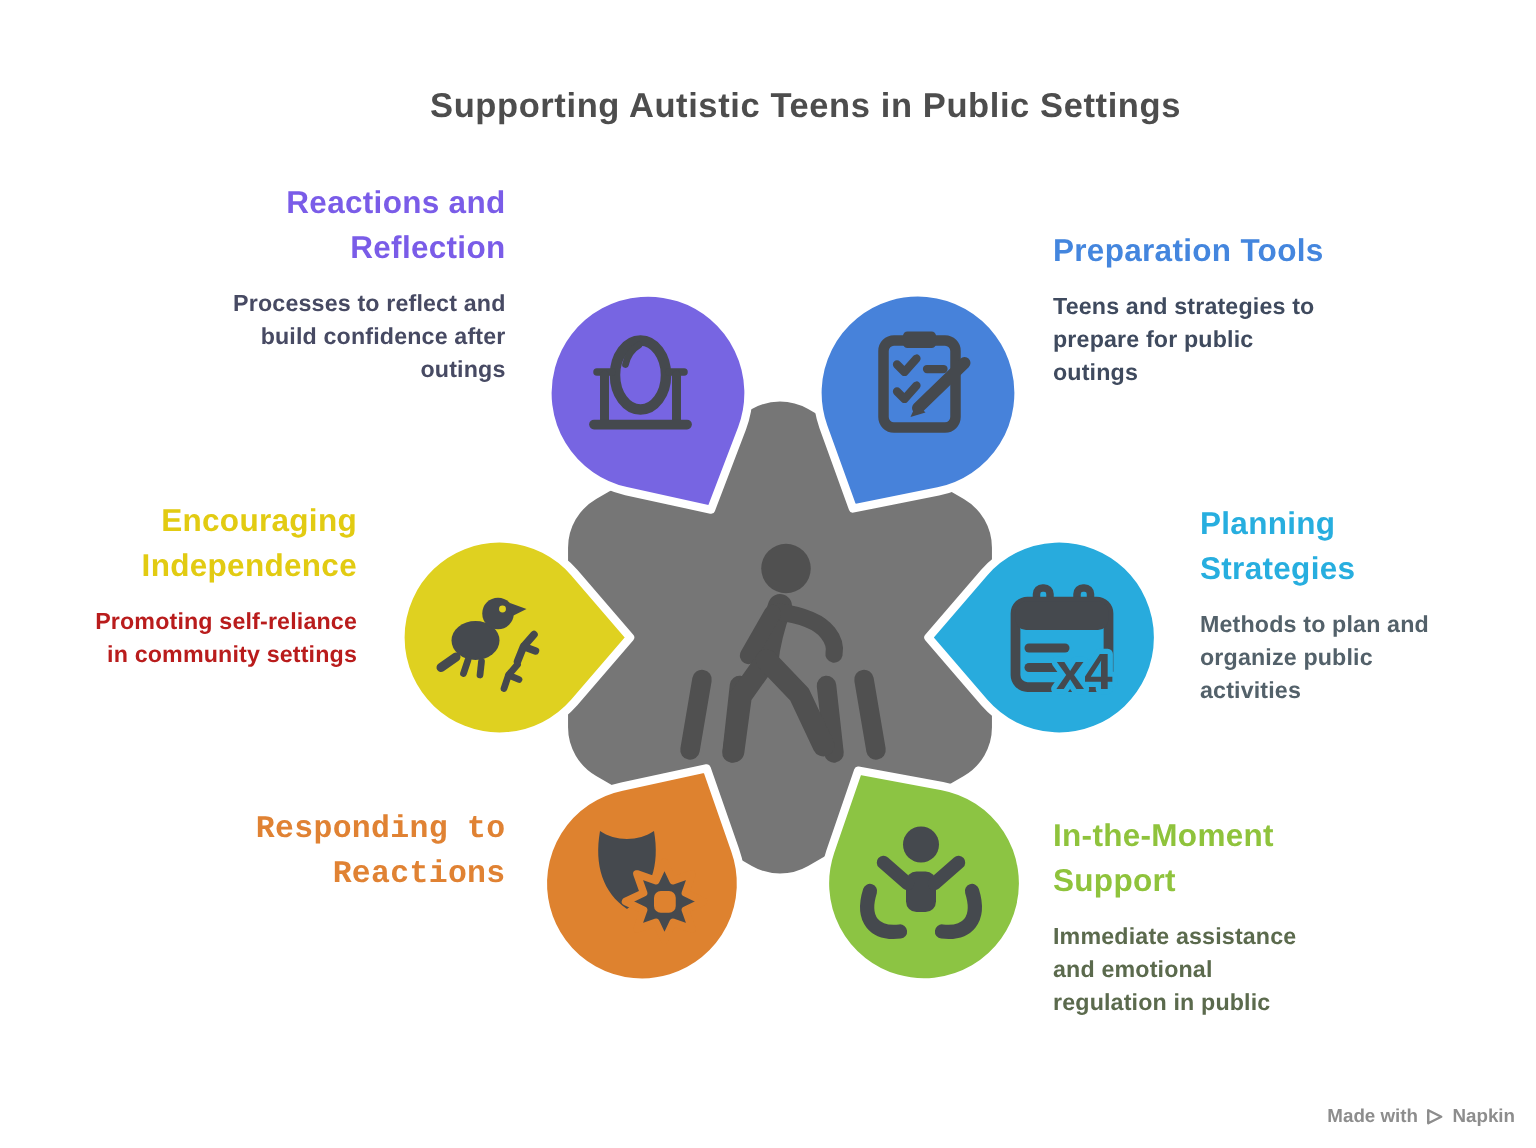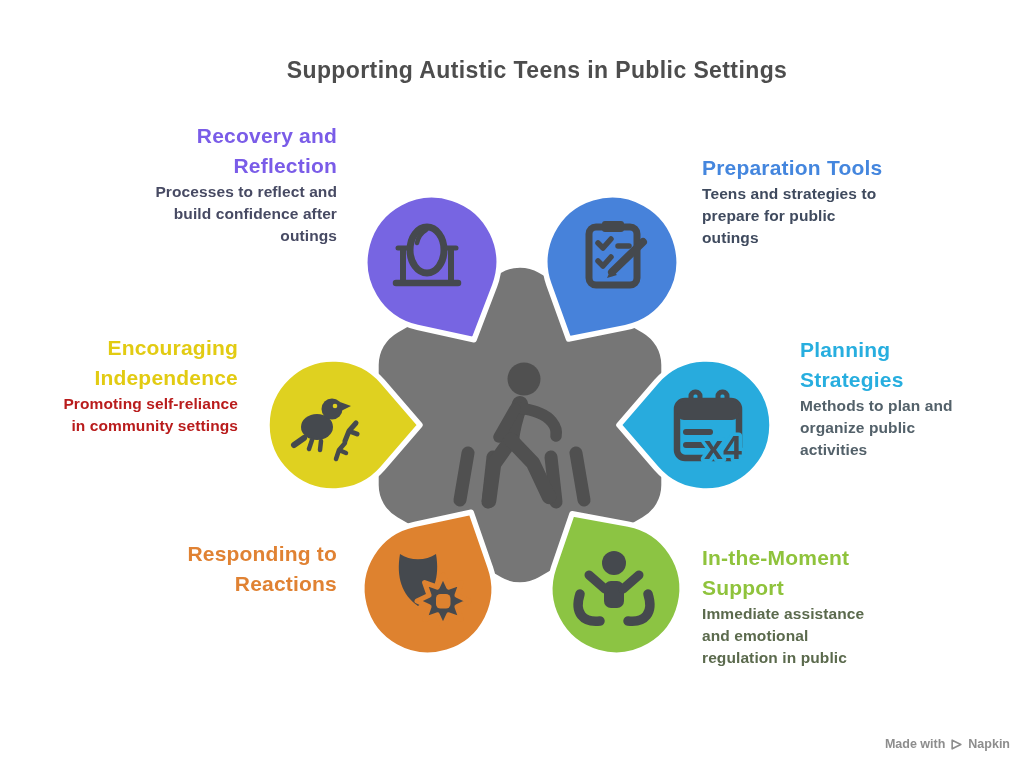--- a/index.html
+++ b/index.html
@@ -14,21 +14,21 @@
     font-size:23px;font-weight:bold;letter-spacing:.4px;
   }
   .node-text{position:absolute;}
   .node-text.align-right{text-align:right;}
   .node-title{
     font-size:21px;font-weight:bold;line-height:1.43;
     white-space:pre-line;letter-spacing:.2px;
   }
   .node-desc{
     font-size:15.5px;font-weight:bold;line-height:1.42;
-    white-space:pre-line;letter-spacing:.1px;
+    white-space:pre-line;margin-top:11px;letter-spacing:.1px;
   }
   .watermark{
     position:absolute;right:14px;bottom:14px;
     display:flex;align-items:flex-end;gap:5px;
     font-size:12.5px;font-weight:bold;
   }
 </style>
 </head>
 <body>
 
@@ -114,21 +114,21 @@
       <circle cx="335" cy="406" r="2.3" stroke="none" fill="#DFD120"></circle>
       <path d="M 304 438 L 294 445" fill="none" stroke-width="6"></path>
       <path d="M 312 440 L 309 449" fill="none" stroke-width="4.5"></path>
       <path d="M 321 441 L 320 450" fill="none" stroke-width="4.5"></path>
       <path d="M 349 431 L 356 423 M 349 431 L 357 434 M 349 431 L 345 441" fill="none" stroke-width="5"></path>
       <path d="M 339 450 L 345 443 M 339 450 L 346 453 M 339 450 L 336 459" fill="none" stroke-width="4.5"></path>
     </g>
   </svg>
 
   <div class="node-text align-right" style="right:687px;top:121px;width:230px;">
-    <div class="node-title" style="color: rgb(122, 92, 232);">Recovery and
+    <div class="node-title" style="color: rgb(122, 92, 232);">Reactions and
 Reflection</div>
     <div class="node-desc" style="color: rgb(71, 74, 99);">Processes to reflect and
 build confidence after
 outings</div>
   </div>
 
   <div class="node-text" style="left:702px;top:153px;width:230px;">
     <div class="node-title" style="color: rgb(68, 134, 222);">Preparation Tools</div>
     <div class="node-desc" style="color: rgb(63, 74, 94);">Teens and strategies to
 prepare for public
@@ -145,21 +145,21 @@
 
   <div class="node-text" style="left:702px;top:543px;width:230px;">
     <div class="node-title" style="color: rgb(143, 195, 60);">In-the-Moment
 Support</div>
     <div class="node-desc" style="color: rgb(91, 106, 77);">Immediate assistance
 and emotional
 regulation in public</div>
   </div>
 
   <div class="node-text align-right" style="right:687px;top:539px;width:230px;">
-    <div class="node-title" style="color: rgb(224, 130, 51);">Responding to
+    <div class="node-title" style="color: rgb(224, 130, 51); font-family: Liberation Mono, monospace;">Responding to
 Reactions</div>
   </div>
 
   <div class="node-text align-right" style="right:786px;top:333px;width:210px;">
     <div class="node-title" style="color: rgb(226, 203, 18);">Encouraging
 Independence</div>
     <div class="node-desc" style="color: #b91c1c;">Promoting self-reliance
 in community settings</div>
   </div>
 

